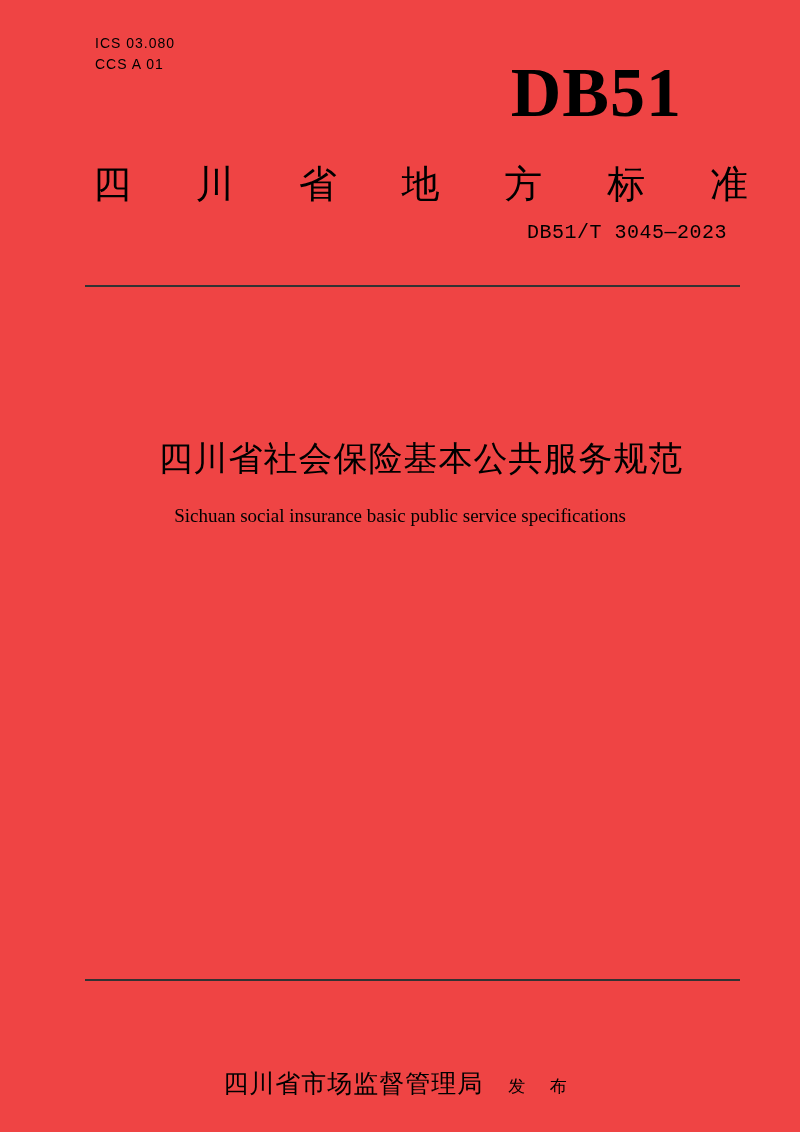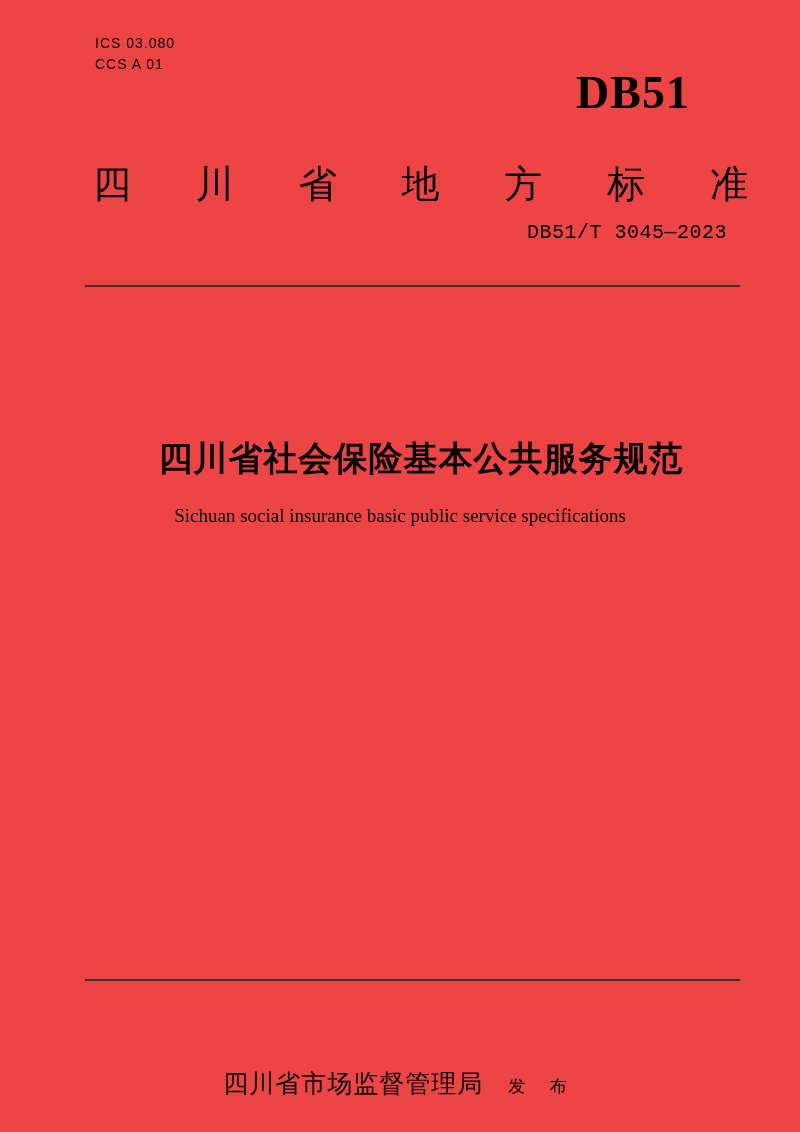--- a/index.html
+++ b/index.html
@@ -23,24 +23,24 @@
     font-size: 14px;
     line-height: 21px;
     letter-spacing: 1px;
     font-family: "Liberation Sans", sans-serif;
   }
 
   
   .logo {
     position: absolute;
     top: 58px;
-    right: 110px;
+    right: 118px;
     font-family: "Liberation Serif", "DejaVu Serif", serif;
     font-weight: bold;
-    font-size: 46px;
+    font-size: 70px;
     line-height: 70px;
     letter-spacing: 1px;
   }
 
   
   .banner {
     position: absolute;
     top: 150px;
     left: 93px;
     width: 655px;
@@ -74,21 +74,21 @@
   .rule-bottom { top: 979px; }
 
   
   .title-cn {
     position: absolute;
     top: 436px;
     left: 0;
     width: 100%;
     text-align: center;
     font-size: 34px;
-    font-weight: 700;
+    font-weight: 400;
     letter-spacing: 1px;
     font-family: "Liberation Sans", sans-serif;
     padding-left: 42px;
   }
 
   
   .title-en {
     position: absolute;
     top: 505px;
     left: 0;

